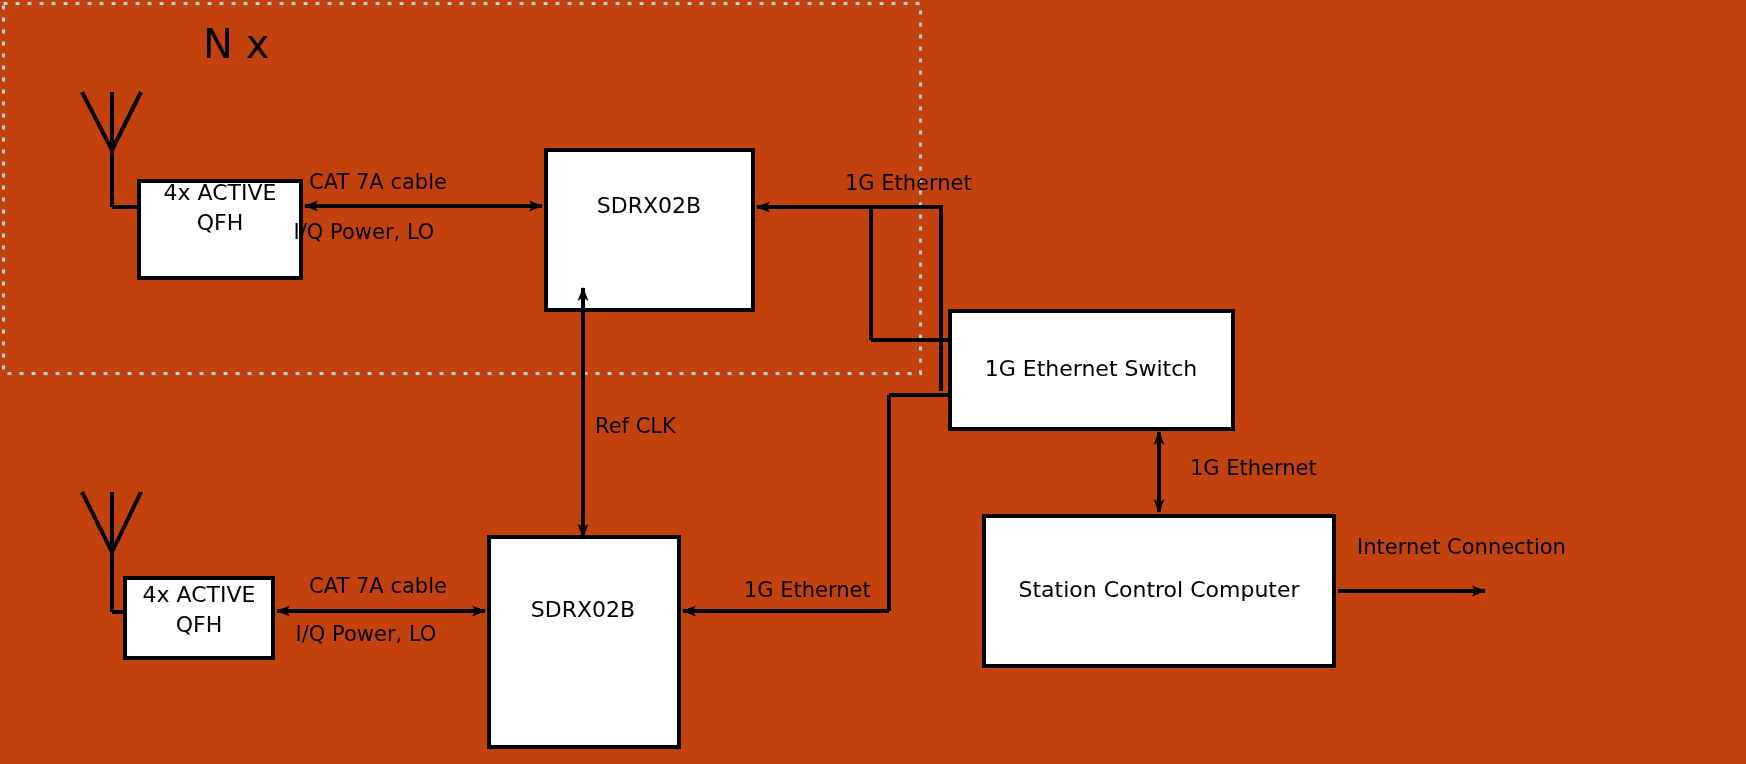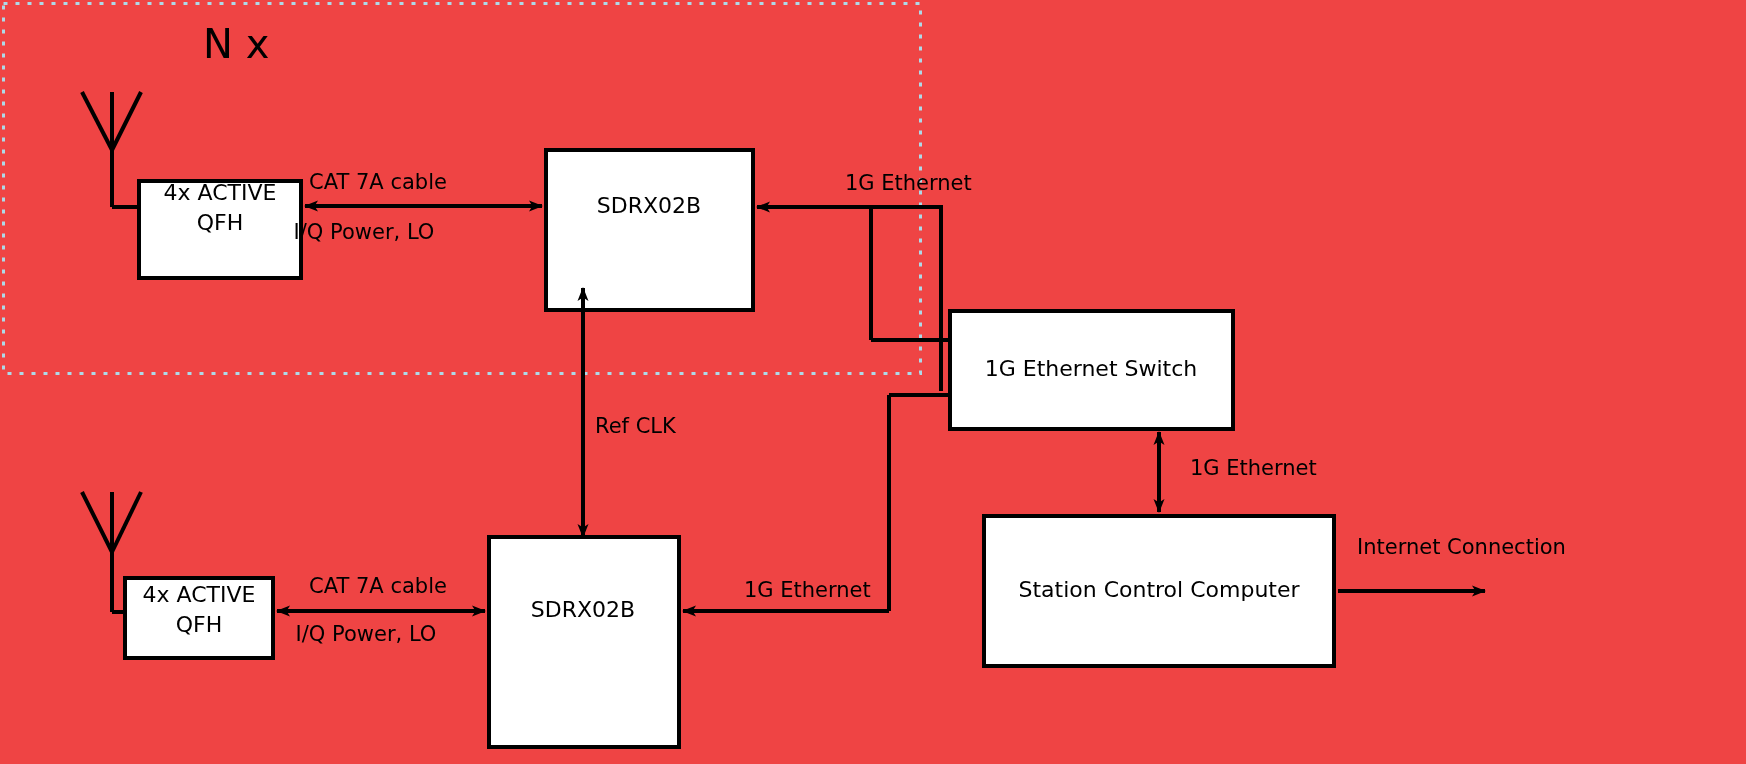--- a/index.html
+++ b/index.html
@@ -4,21 +4,21 @@
 <style>
   html, body {
     margin: 0;
     padding: 0;
     background: #ffffff;
   }
   #canvas {
     position: relative;
     width: 1746px;
     height: 764px;
-    background: #ef4444;
+    background: #c2410c;
     font-family: "DejaVu Sans", "Liberation Sans", sans-serif;
     overflow: hidden;
   }
   svg.diagram {
     position: absolute;
     left: 0;
     top: 0;
     width: 1746px;
     height: 764px;
   }

